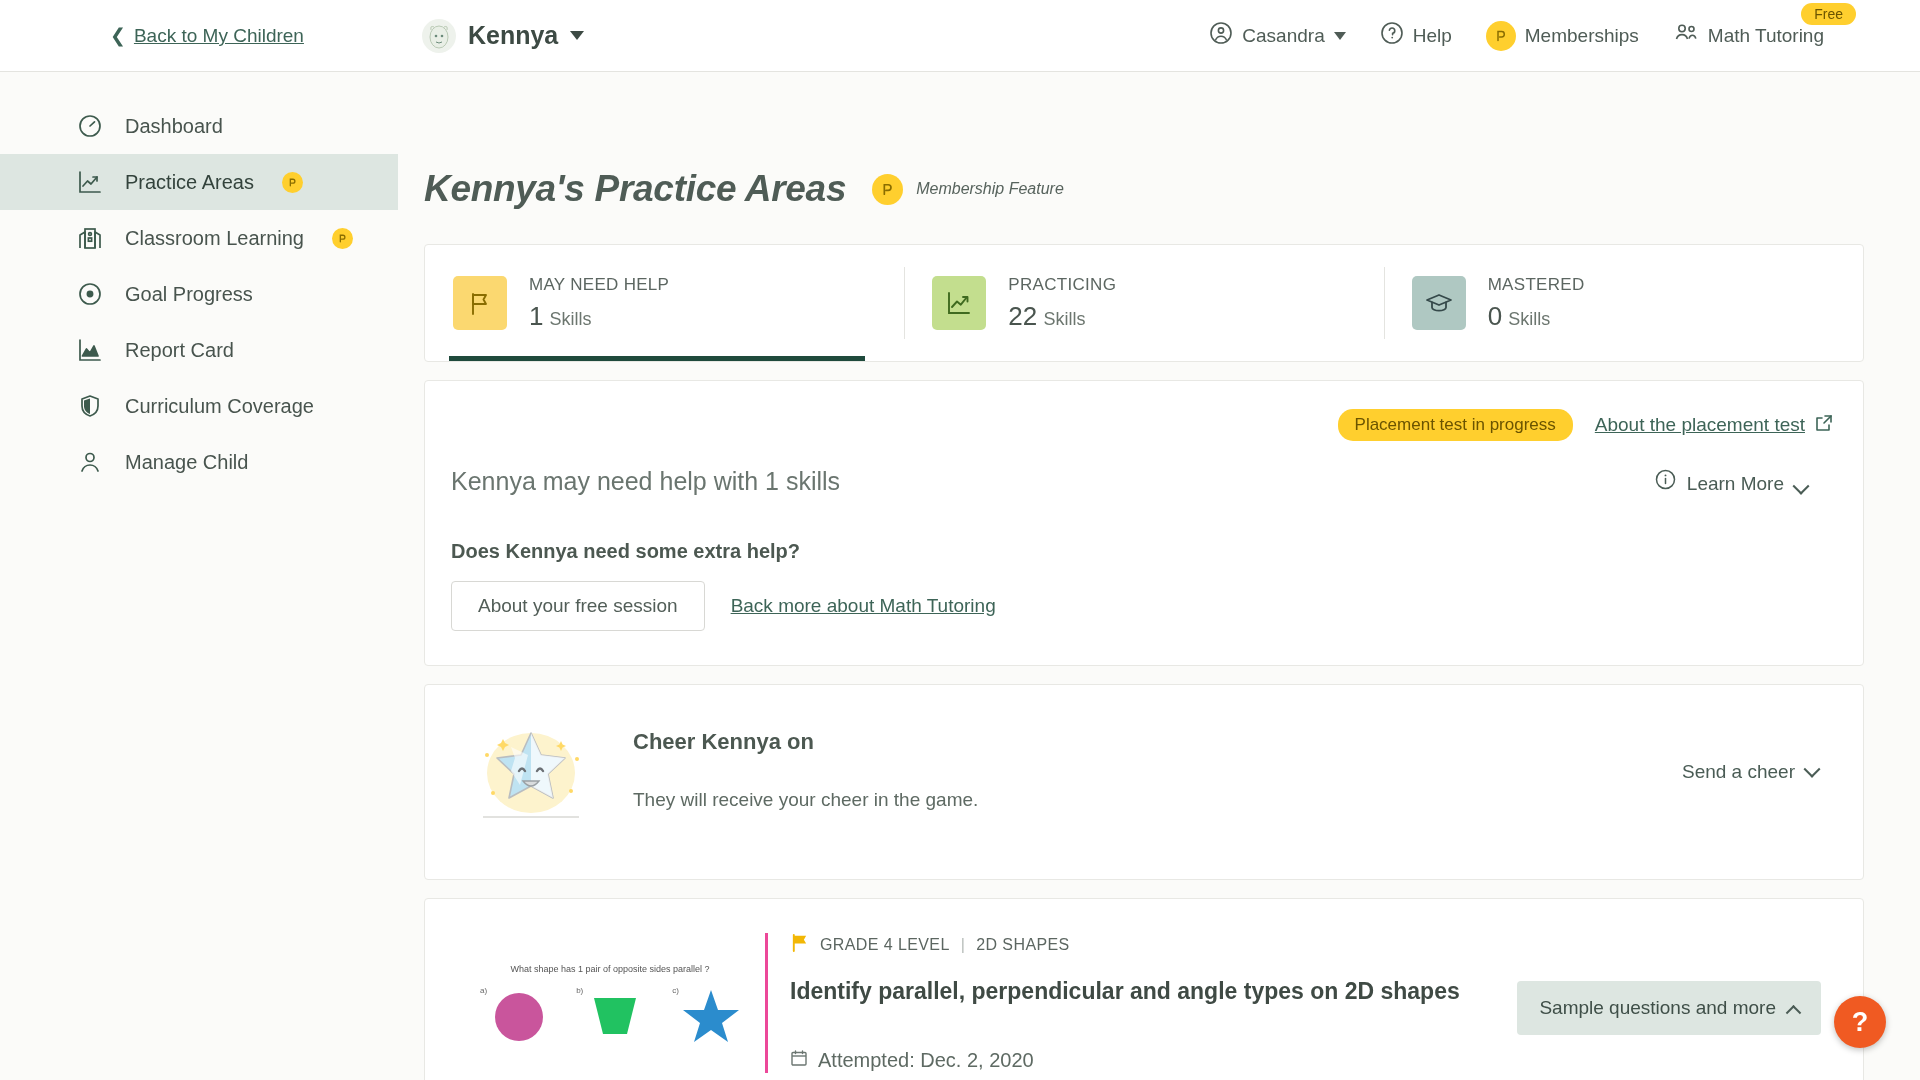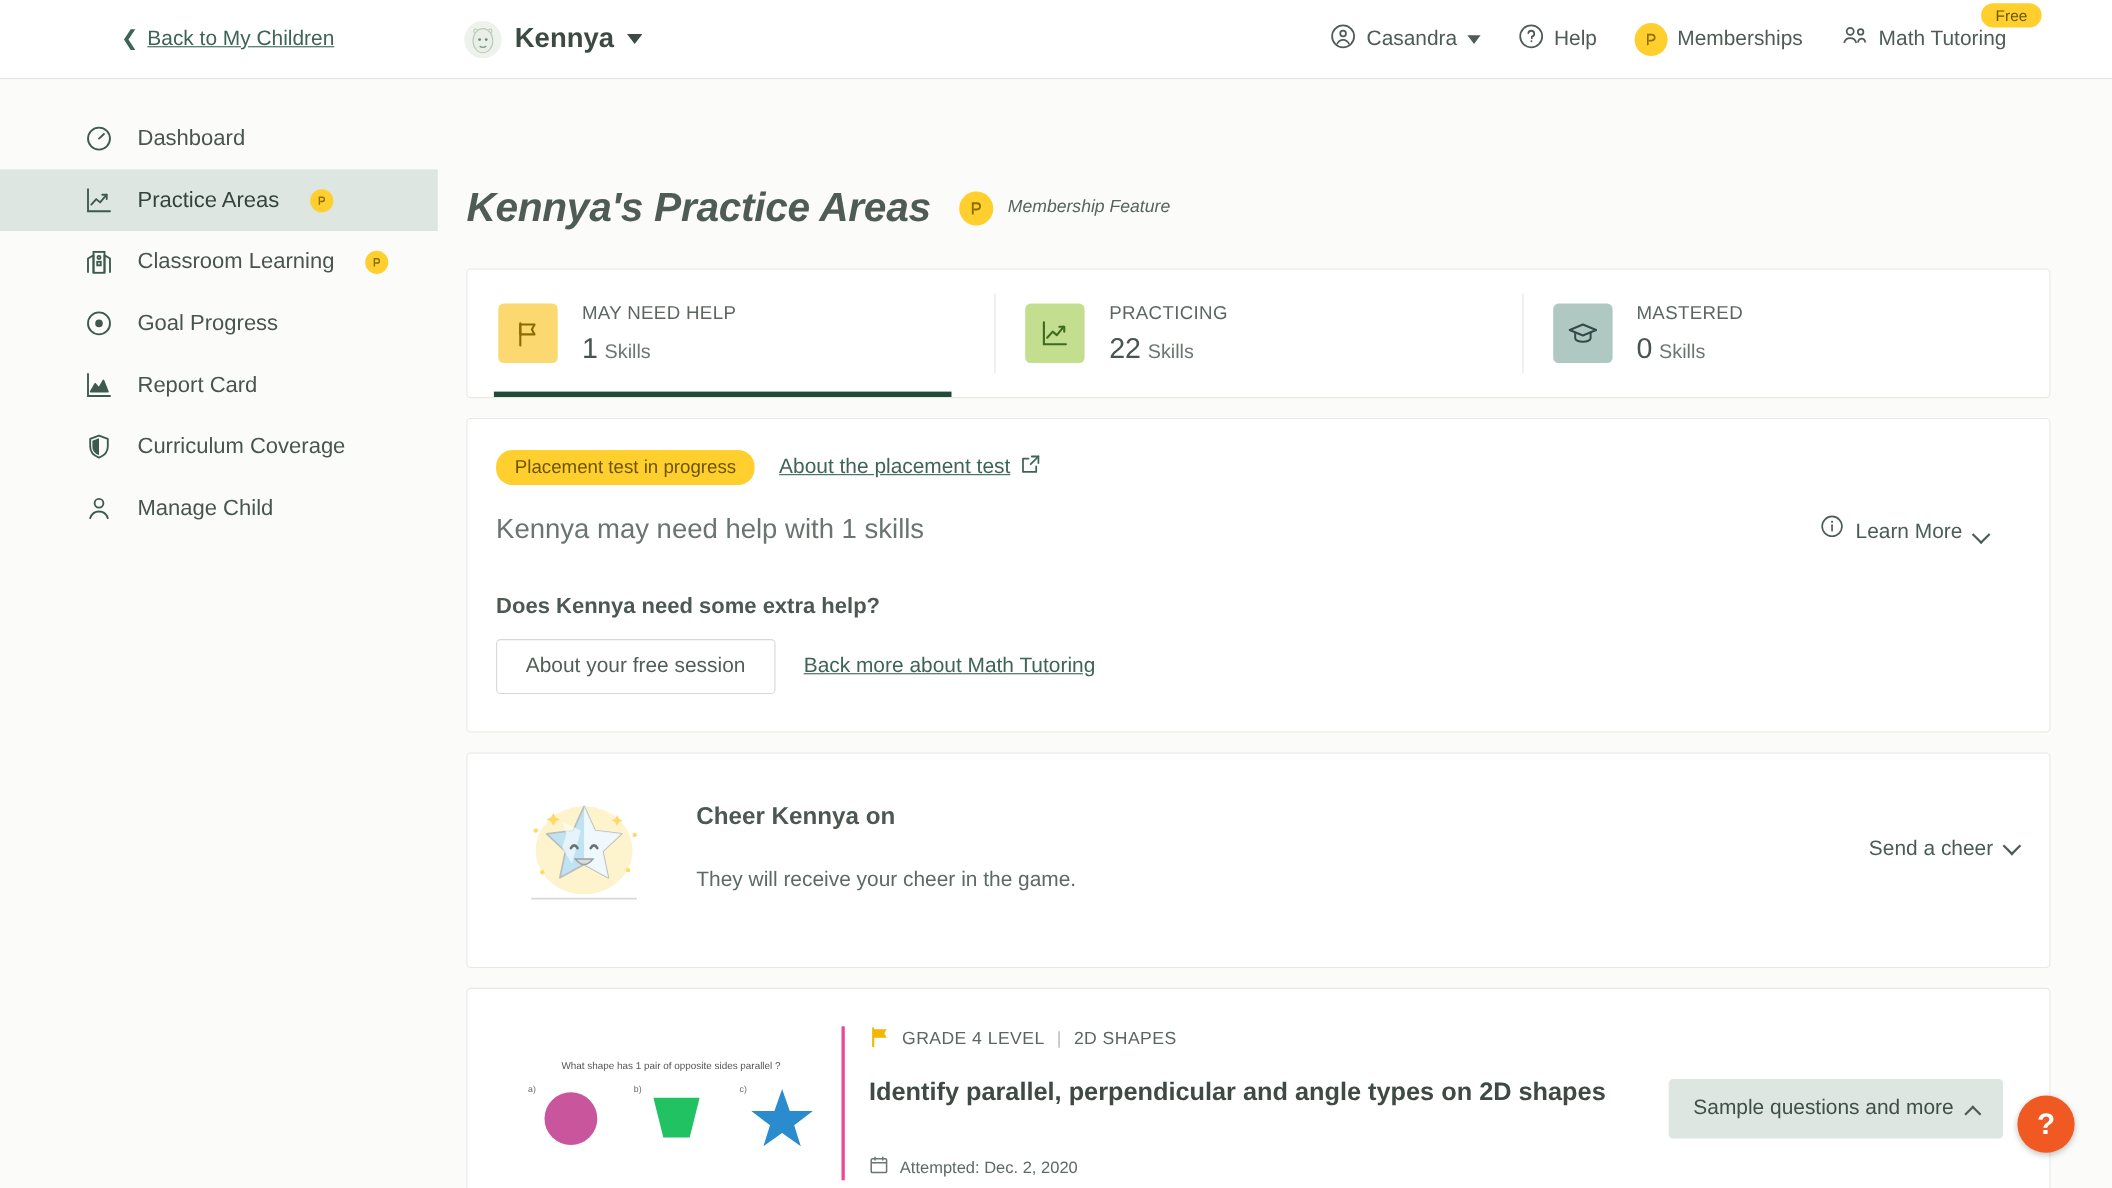--- a/index.html
+++ b/index.html
@@ -117,21 +117,21 @@
   .stat-val { font-size: 22px; color: #4a554f; margin-top: 6px; }
   .stat-val .num { font-size: 26px; }
   .stat-val .unit { font-size: 18px; color: #6c766f; }
   .stat-underline {
     position: absolute; left: 24px; bottom: 0; height: 5px;
     width: 416px; background: #1f4a3c;
   }
 
   
   .pl-card { padding: 28px 30px 34px 26px; }
-  .pl-row1 { display: flex; align-items: center; gap: 22px; }
+  .pl-row1 { display: flex; align-items: center; gap: 22px; justify-content: flex-end; }
   .pill {
     background: #ffcf2e; color: #6b5400;
     font-size: 17px; padding: 6px 17px; border-radius: 15px;
     white-space: nowrap;
   }
   .link-ext {
     display: flex; align-items: center; gap: 10px;
     color: #3d6457; font-size: 19px; cursor: pointer;
   }
   .link-ext .lbl { text-decoration: underline; }
@@ -149,21 +149,21 @@
   }
   .link-plain { color: #3d6457; font-size: 19px; text-decoration: underline; cursor: pointer; }
 
   
   .cheer { display: flex; align-items: flex-start; height: 196px; padding: 30px 30px 0 42px; position: relative; }
   .cheer-img { width: 128px; height: 100px; flex: 0 0 128px; margin-top: 6px; }
   .cheer-body { margin-left: 38px; padding-top: 14px; }
   .cheer-title { font-size: 22px; color: #4c5851; font-weight: 600; }
   .cheer-sub { font-size: 19px; color: #5e6a63; margin-top: 34px; }
   .send-cheer {
-    position: absolute; right: 28px; top: 76px;
+    position: absolute; right: 45px; top: 76px;
     display: flex; align-items: center; gap: 11px;
     font-size: 19px; color: #4a5c55; cursor: pointer;
   }
   .chev-d {
     width: 12px; height: 12px;
     border-right: 2.5px solid #4a5c55; border-bottom: 2.5px solid #4a5c55;
     transform: rotate(45deg) translate(-2px,-2px);
   }
   .chev-u {
     width: 11px; height: 11px;
@@ -179,21 +179,21 @@
     align-items: center; justify-content: center;
   }
   .thumb-q { font-size: 9px; color: #555; margin-bottom: 10px; }
   .thumb-shapes { display: flex; align-items: center; gap: 28px; }
   .thumb-opt { display: flex; align-items: flex-start; gap: 3px; }
   .opt-letter { font-size: 8px; color: #666; margin-top: 2px; }
   .skill-detail { flex: 1; border-left: 3px solid #ec4899; padding-left: 22px; }
   .skill-meta { display: flex; align-items: center; gap: 11px; font-size: 16px; color: #5c6661; letter-spacing: .4px; }
   .meta-sep { color: #b6bcb9; }
   .skill-title { font-size: 23px; color: #3f4a44; font-weight: 600; margin-top: 22px; }
-  .skill-attempt { display: flex; align-items: center; gap: 10px; font-size: 15px; color: #5e6a63; margin-top: 44px; }
+  .skill-attempt { display: flex; align-items: center; gap: 10px; font-size: 20px; color: #5e6a63; margin-top: 44px; }
   .btn-sample {
     position: absolute; right: 42px; top: 82px;
     background: #dde6e1; border: none; border-radius: 4px;
     padding: 16px 22px; font-size: 19px; color: #3f4f48;
     display: flex; align-items: center; gap: 12px; cursor: pointer;
   }
 
   
   .fab {
     position: fixed; right: 34px; bottom: 32px;

